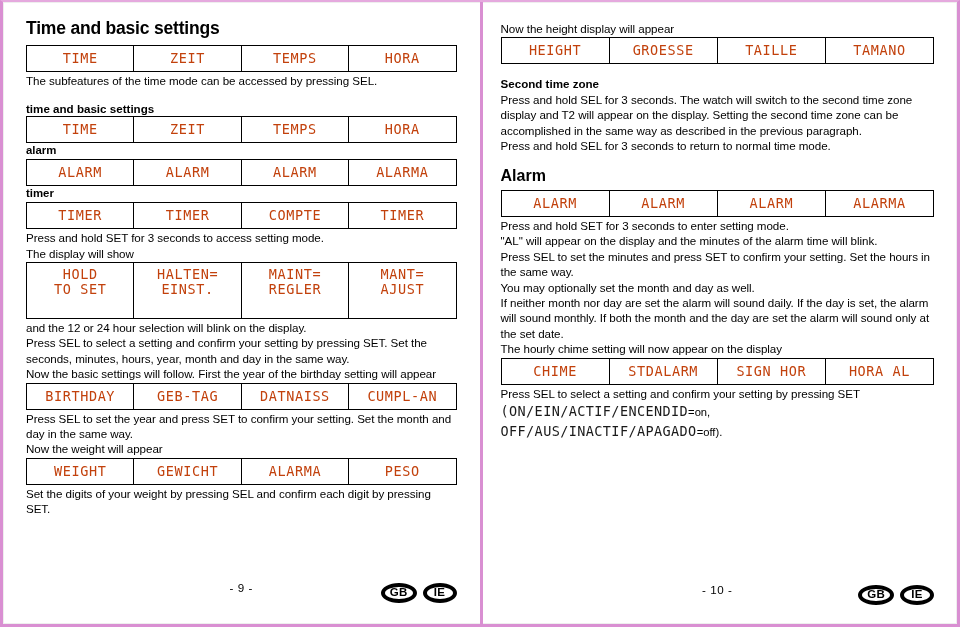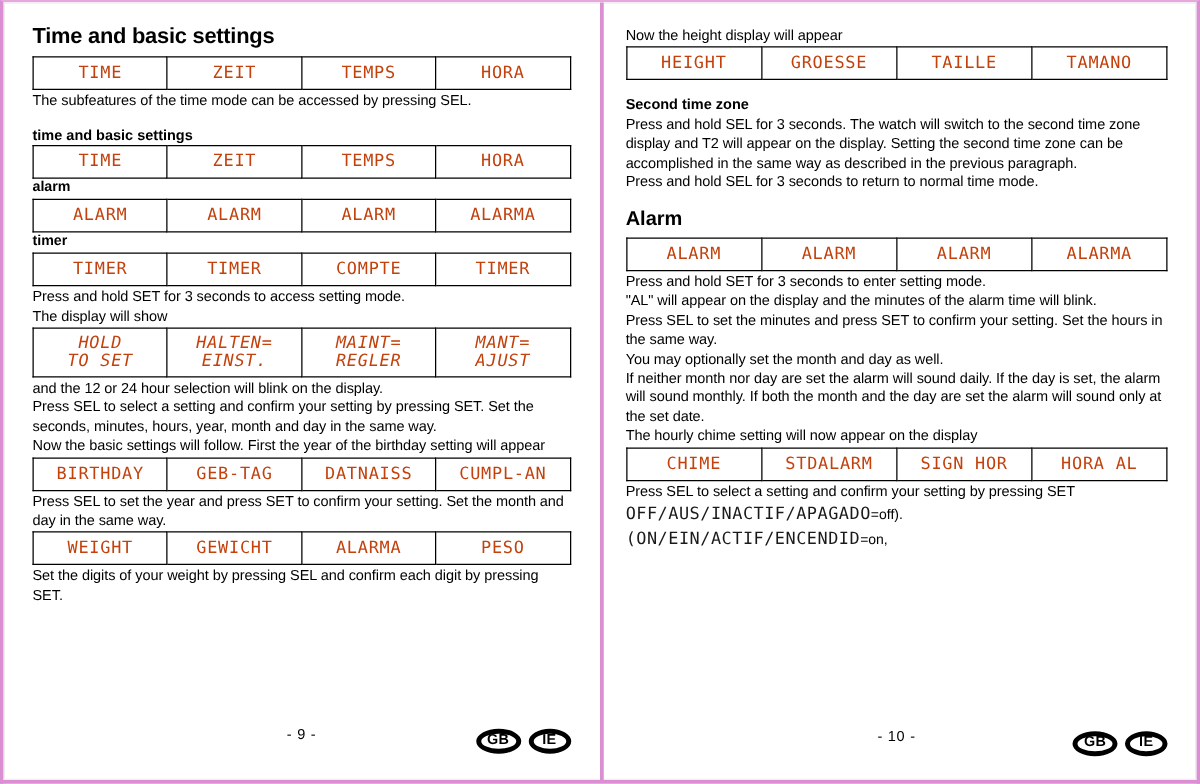--- a/index.html
+++ b/index.html
@@ -103,21 +103,21 @@
     vertical-align: middle;
     font-family: "DejaVu Sans Mono", "Liberation Mono", monospace;
     font-size: 13.5px;
     letter-spacing: 0.6px;
     color: #c2410c;
     padding: 2px 1px 3px 1px;
     height: 20px;
     line-height: 1.05;
     white-space: pre-line;
   }
-  .lcd-table.tall td { height: 33px; padding-top: 2px; padding-bottom: 3px; font-style: italic; }
+  .lcd-table.tall td { height: 33px; padding-top: 2px; padding-bottom: 20px; }
 
   
   .lcd-inline {
     font-family: "DejaVu Sans Mono", "Liberation Mono", monospace;
     font-size: 13.5px;
     letter-spacing: 0.4px;
     color: #1a1a1a;
   }
   .lcd-line {
     margin: 0;
@@ -258,20 +258,21 @@
           <td>BIRTHDAY</td>
           <td>GEB-TAG</td>
           <td>DATNAISS</td>
           <td>CUMPL-AN</td>
         </tr>
       </tbody>
         </table>
 
       <p class="body gap-xs">Press SEL to set the year and press SET to confirm your setting. Set the month and day in the same way.</p>
 
+      <p class="body gap-lg">Now the weight will appear</p>
 
       <table class="lcd-table">
         <tbody>
             <tr>
           <td>WEIGHT</td>
           <td>GEWICHT</td>
           <td>ALARMA</td>
           <td>PESO</td>
         </tr>
       </tbody>
@@ -339,24 +340,24 @@
           <td>STDALARM</td>
           <td>SIGN HOR</td>
           <td>HORA AL</td>
         </tr>
       </tbody>
         </table>
 
       <p class="body gap-xs">Press SEL to select a setting and confirm your setting by pressing SET</p>
 
       <div class="lcd-line">
-        <span class="lcd-inline">OFF/AUS/INACTIF/APAGADO</span><span class="suffix">=off).</span>
+        <span class="lcd-inline">(ON/EIN/ACTIF/ENCENDID</span><span class="suffix">=on,</span>
       </div>
       <div class="lcd-line">
-        <span class="lcd-inline">(ON/EIN/ACTIF/ENCENDID</span><span class="suffix">=on,</span>
+        <span class="lcd-inline">OFF/AUS/INACTIF/APAGADO</span><span class="suffix">=off).</span>
       </div>
 
 
       <div class="footer">
         <div class="folio">- 10 -</div>
         <div class="badges">
           <span class="badge">GB</span>
           <span class="badge">IE</span>
         </div>
       </div>

